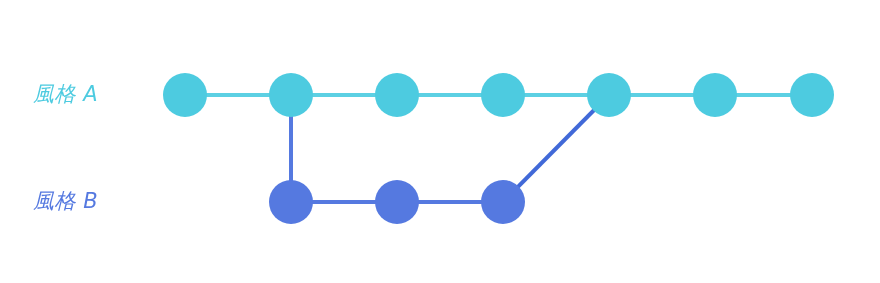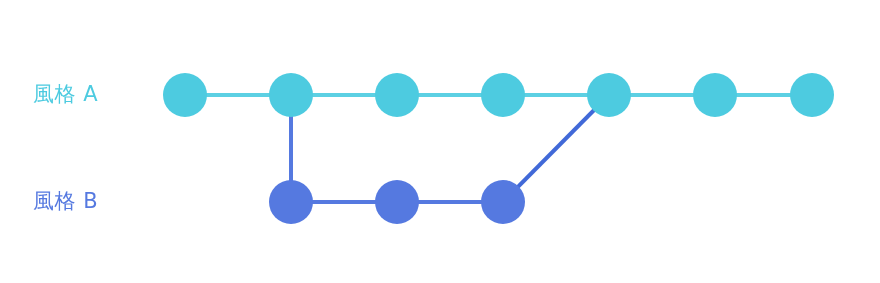--- a/index.html
+++ b/index.html
@@ -11,20 +11,21 @@
     width: 880px;
     height: 283px;
     background: #ffffff;
     font-family: "DejaVu Sans", "Liberation Sans", sans-serif;
     overflow: hidden;
   }
   #graph-root {
     position: relative;
     width: 880px;
     height: 283px;
+    font-style: italic;
   }
   #branch-svg {
     position: absolute;
     left: 0;
     top: 0;
     width: 880px;
     height: 283px;
     display: block;
   }
   .lane-label {

